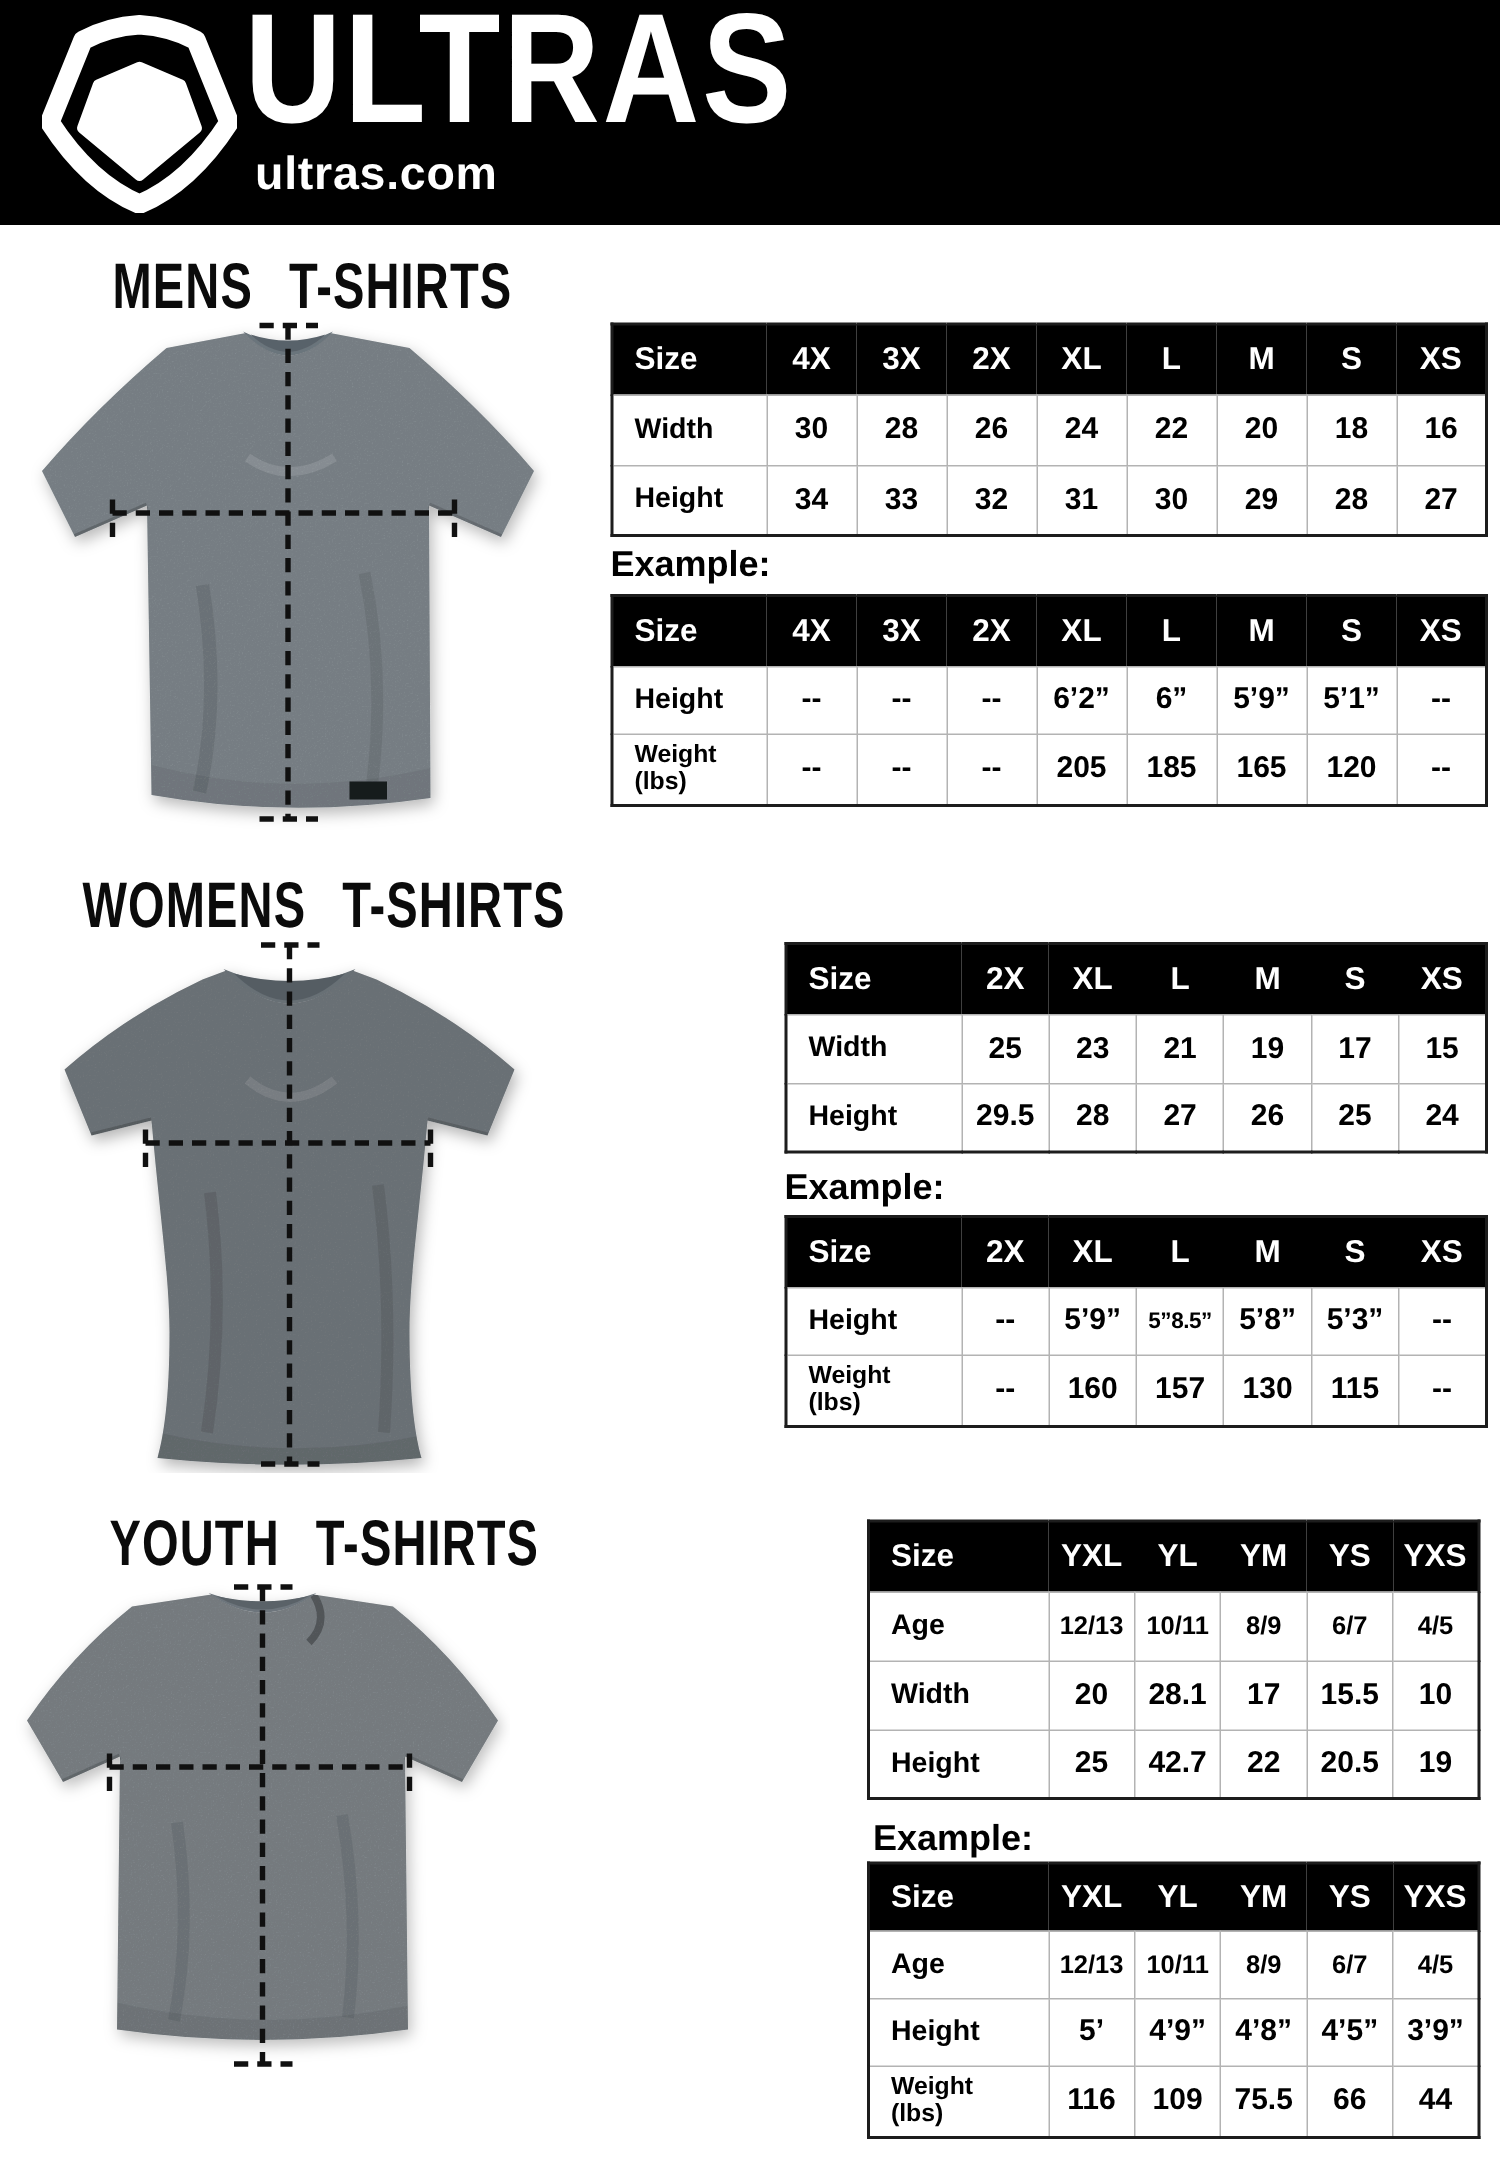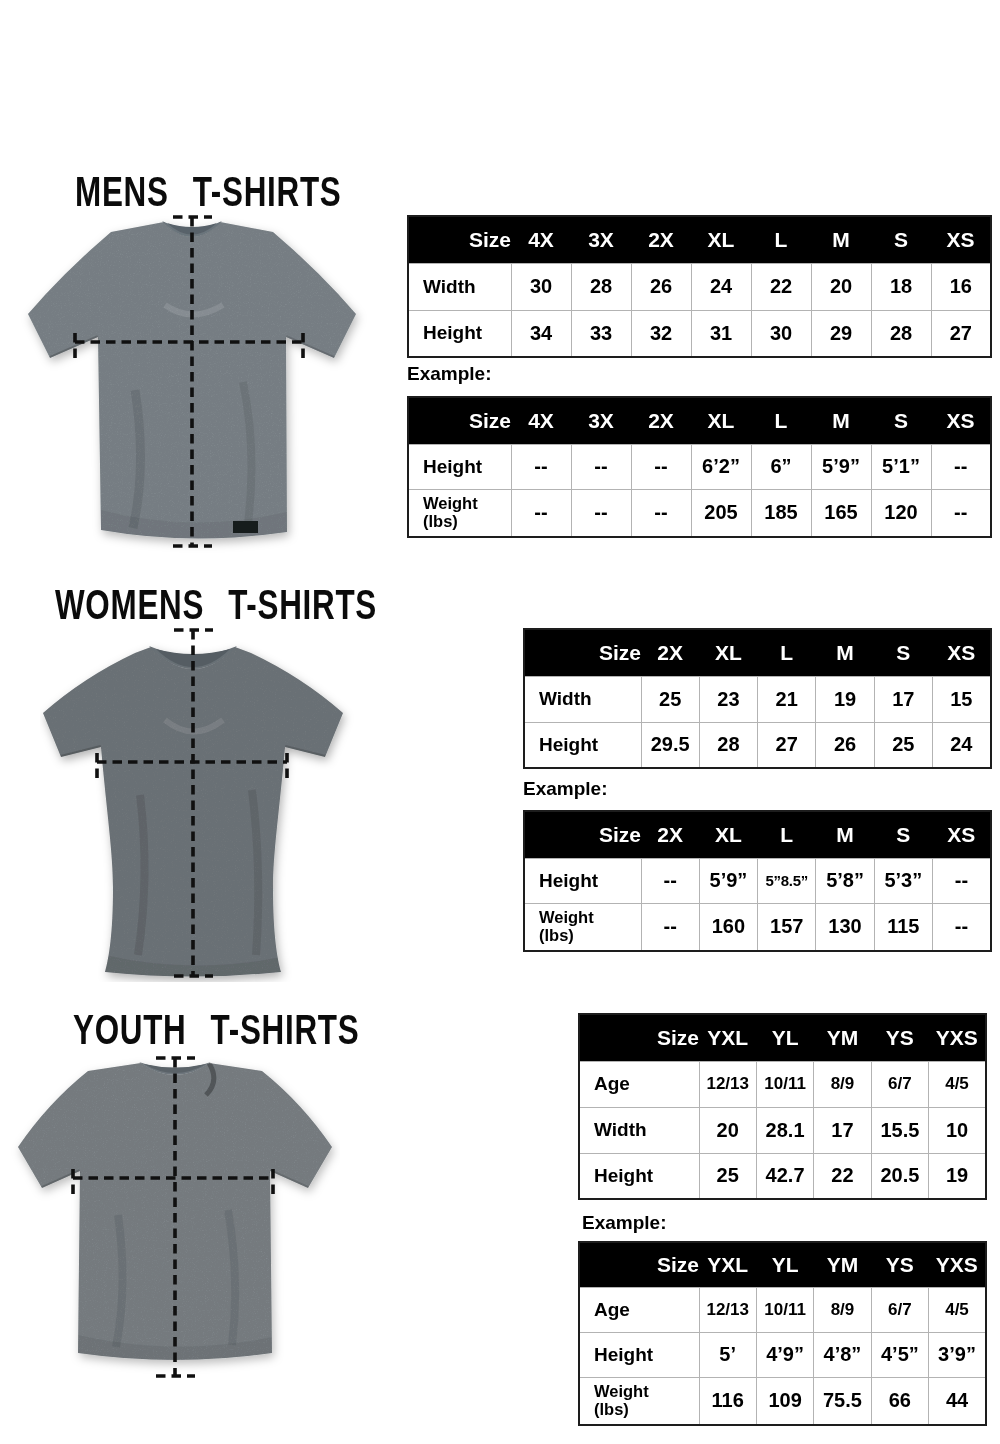--- a/index.html
+++ b/index.html
@@ -8,39 +8,47 @@
   
   .hdr{position:absolute;left:0;top:0;width:1000px;height:150px;background:#000;}
   .logo{position:absolute;left:28px;top:8px;width:130px;height:134px;}
   .brand{position:absolute;left:163px;top:-4px;color:#fff;font-weight:bold;font-size:104px;
          line-height:100px;letter-spacing:2px;transform:scaleX(.86);transform-origin:0 50%;white-space:nowrap;}
   .site{position:absolute;left:170px;top:98px;color:#fff;font-weight:bold;font-size:31px;
         letter-spacing:.5px;white-space:nowrap;}
   
   .sec-title{position:absolute;font-weight:bold;font-size:43px;line-height:46px;color:#0b0b0b;
              transform:scaleX(.73);transform-origin:0 50%;white-space:nowrap;word-spacing:20px;letter-spacing:1px;}
-  .example{position:absolute;font-weight:bold;font-size:19px;color:#000;}
+  .example{position:absolute;font-weight:bold;font-size:24px;color:#000;}
   
   table.tbl{position:absolute;border-collapse:collapse;table-layout:fixed;background:#fff;
             border:2px solid #1d1d1d;}
   .tbl th{background:#000;color:#fff;border:0;font-weight:bold;font-size:21px;text-align:center;padding:0;}
-  .tbl th.first{text-align:right;padding-left:24px;}
+  .tbl th.first{text-align:left;padding-left:14px;}
   .tbl td{border:1px solid #b3b3b3;font-weight:bold;font-size:20px;text-align:center;padding:0;color:#000;}
   .tbl td.lbl{text-align:left;padding-left:14px;font-size:19px;}
   .tbl td.lbl2{text-align:left;padding-left:14px;font-size:16.5px;line-height:1.08;padding-right:36px;}
   .tbl td.compact{font-size:15px;letter-spacing:-.3px;}
   
   .shirt{position:absolute;}
   .dash{stroke:#101010;stroke-width:3.6;stroke-dasharray:9.5 6;fill:none;}
 </style>
 </head>
 <body>
 
 <div class="page">
 
+  <div class="hdr">
+    <svg class="logo" viewBox="0 0 100 100">
+      <path d="M50,5 Q66,6 79,13 L96,55 Q76,86 50,97 Q24,86 4,55 L21,13 Q34,6 50,5 Z" fill="none" stroke="#ffffff" stroke-width="10" stroke-linejoin="round"></path>
+      <path d="M50,27 L71,36 L79,58 L50,82 L21,58 L29,36 Z" fill="#ffffff" stroke="#ffffff" stroke-width="6" stroke-linejoin="round"></path>
+    </svg>
+    <div class="brand">ULTRAS</div>
+    <div class="site">ultras.com</div>
+  </div>
 
   <div class="sec-title" style="left:75px;top:168px;">MENS T-SHIRTS</div>
 
   <svg class="shirt" style="left:15px;top:210px;" width="355" height="345" viewBox="0 0 355 345">
     <defs>
       <clipPath id="mclip">
           <path d="M149,12 Q177,42 205,12 L258,22 Q305,62 341,104 L319,148 L271,127 L272,322 Q177,336 86,320 L83,127 L35,148 L13,104 Q49,62 96,22 Z"></path>
         </clipPath>
       <filter id="mnoise">
           <feTurbulence type="fractalNoise" baseFrequency="0.9" numOctaves="2"></feTurbulence>

